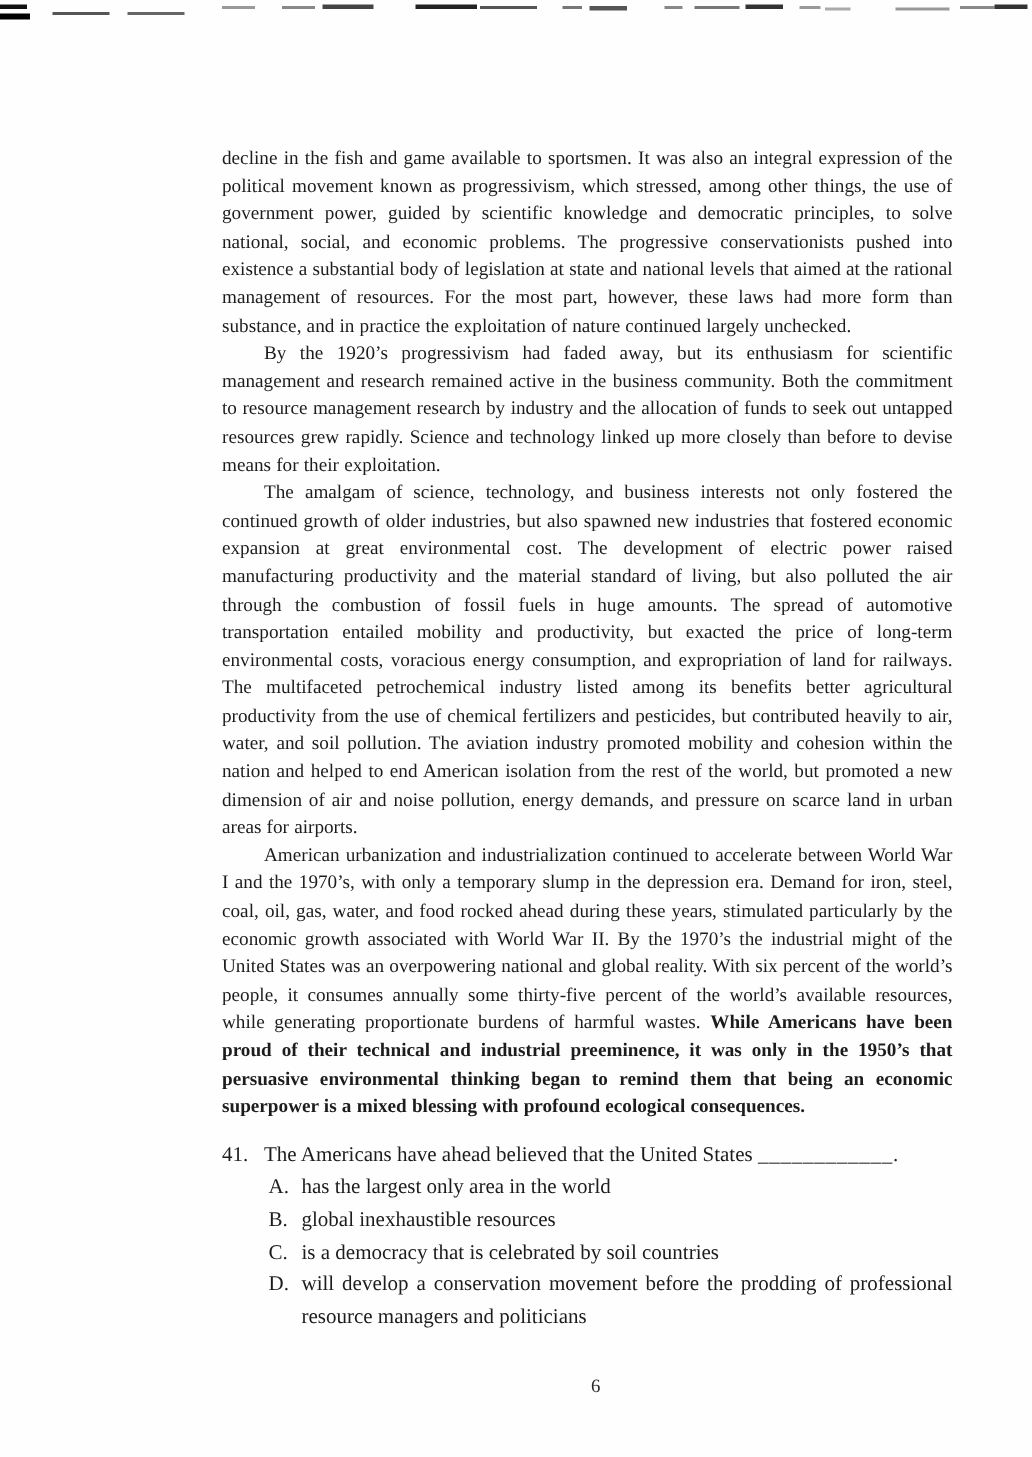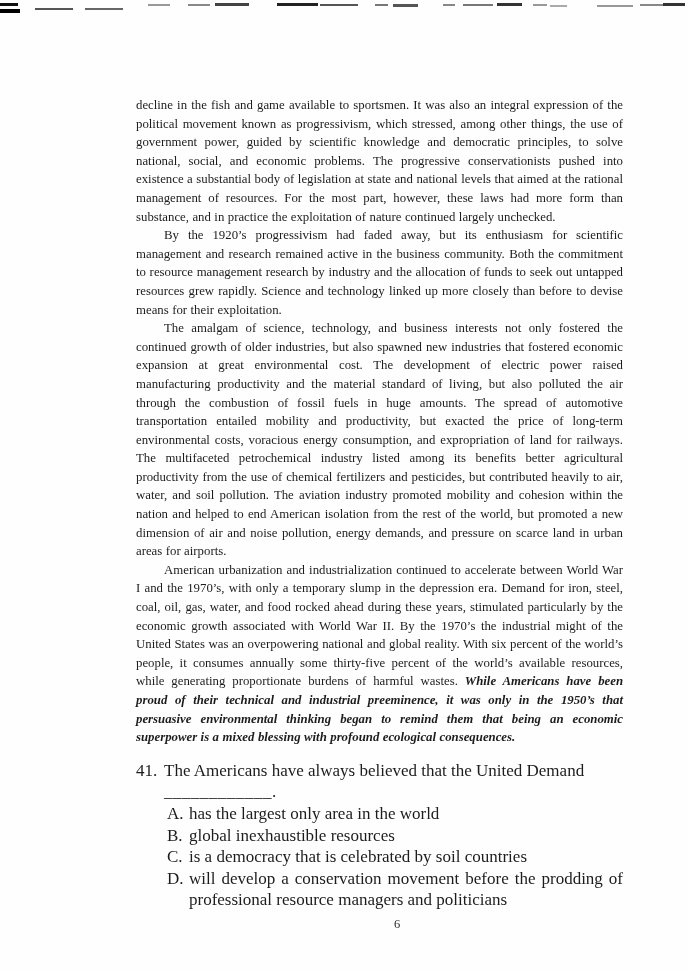--- a/index.html
+++ b/index.html
@@ -11,38 +11,38 @@
     overflow: hidden;
     font-family: "Liberation Serif", serif;
     color: #1c1c1c;
   }
   
   .artifacts { position: absolute; top: 0; left: 0; width: 100%; height: 20px; }
   .artifacts i { position: absolute; display: block; }
 
   .content {
     position: absolute;
-    left: 136px;
+    left: 148px;
     top: 96px;
     width: 487px;
   }
   .para {
     margin: 0;
     text-align: justify;
     font-size: 12.8px;
     line-height: 18.6px;
     text-indent: 28px;
     word-spacing: 0.02em;
   }
   .para.first { text-indent: 0; }
-  .bold { font-weight: bold; font-style: italic; }
+  .bold { font-weight: bold; }
 
   .question-block {
     margin-top: 13px;
-    font-size: 17px;
+    font-size: 14px;
     line-height: 21.6px;
   }
   .q-line { display: flex; }
   .q-num { width: 28px; flex-shrink: 0; }
   .q-blank { letter-spacing: 0.5px; }
   .options { padding-left: 31px; }
   .option { display: flex; }
   .opt-label { width: 22px; flex-shrink: 0; }
   .opt-text { flex: 1; text-align: justify; }
 
@@ -83,21 +83,21 @@
 
   <div class="content">
     <p class="para first">decline in the fish and game available to sportsmen. It was also an integral expression of the political movement known as progressivism, which stressed, among other things, the use of government power, guided by scientific knowledge and democratic principles, to solve national, social, and economic problems. The progressive conservationists pushed into existence a substantial body of legislation at state and national levels that aimed at the rational management of resources. For the most part, however, these laws had more form than substance, and in practice the exploitation of nature continued largely unchecked.</p>
     <p class="para">By the 1920’s progressivism had faded away, but its enthusiasm for scientific management and research remained active in the business community. Both the commitment to resource management research by industry and the allocation of funds to seek out untapped resources grew rapidly. Science and technology linked up more closely than before to devise means for their exploitation.</p>
     <p class="para">The amalgam of science, technology, and business interests not only fostered the continued growth of older industries, but also spawned new industries that fostered economic expansion at great environmental cost. The development of electric power raised manufacturing productivity and the material standard of living, but also polluted the air through the combustion of fossil fuels in huge amounts. The spread of automotive transportation entailed mobility and productivity, but exacted the price of long-term environmental costs, voracious energy consumption, and expropriation of land for railways. The multifaceted petrochemical industry listed among its benefits better agricultural productivity from the use of chemical fertilizers and pesticides, but contributed heavily to air, water, and soil pollution. The aviation industry promoted mobility and cohesion within the nation and helped to end American isolation from the rest of the world, but promoted a new dimension of air and noise pollution, energy demands, and pressure on scarce land in urban areas for airports.</p>
     <p class="para"><span>American urbanization and industrialization continued to accelerate between World War I and the 1970’s, with only a temporary slump in the depression era. Demand for iron, steel, coal, oil, gas, water, and food rocked ahead during these years, stimulated particularly by the economic growth associated with World War II. By the 1970’s the industrial might of the United States was an overpowering national and global reality. With six percent of the world’s people, it consumes annually some thirty-five percent of the world’s available resources, while generating proportionate burdens of harmful wastes. </span><span class="bold">While Americans have been proud of their technical and industrial preeminence, it was only in the 1950’s that persuasive environmental thinking began to remind them that being an economic superpower is a mixed blessing with profound ecological consequences.</span></p>
 
     <div class="question-block">
       <div class="q-line">
         <span class="q-num">41.</span>
-        <span class="q-text"><span>The Americans have always believed that the United Demand </span><span class="q-blank">____________.</span></span>
+        <span class="q-text"><span>The Americans have ahead believed that the United States </span><span class="q-blank">____________.</span></span>
       </div>
       <div class="options">
         <div class="option">
           <span class="opt-label">A.</span>
           <span class="opt-text">has the largest only area in the world</span>
         </div>
         <div class="option">
           <span class="opt-label">B.</span>
           <span class="opt-text">global inexhaustible resources</span>
         </div>

